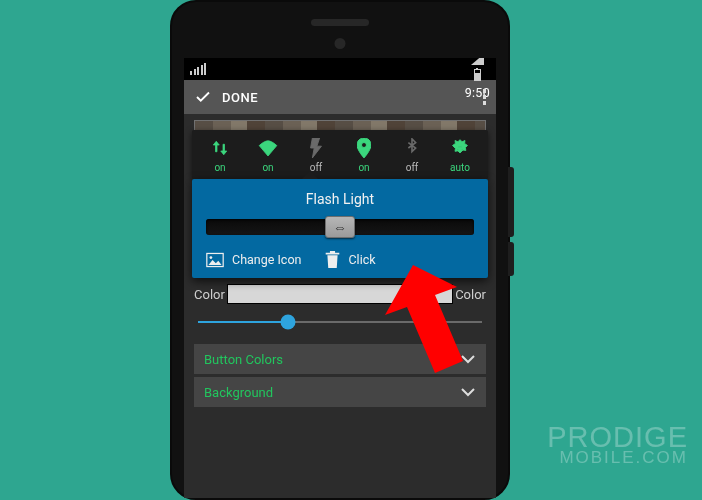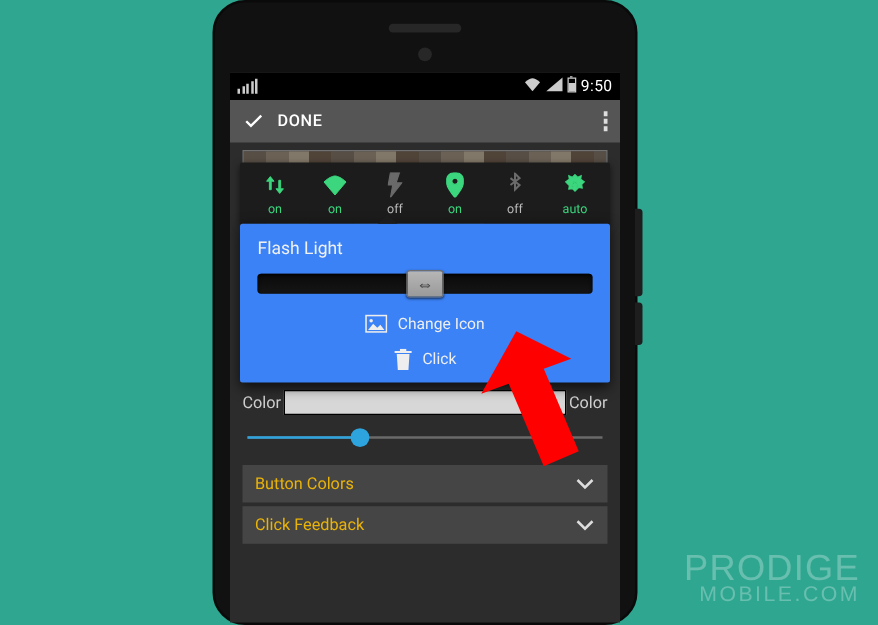--- a/index.html
+++ b/index.html
@@ -74,21 +74,21 @@
   .statusbar {
     height: 22px;
     background: #000;
     color: #fff;
     font-size: 12px;
     display: flex;
     align-items: center;
     padding: 0 6px;
   }
   .statusbar .left { flex: 0 0 auto; display:flex; align-items:center;}
-  .statusbar .right { margin-left: auto; display: flex; gap: 4px; }
+  .statusbar .right { margin-left: auto; display: flex; align-items: center; gap: 4px; flex-direction: column; }
   .battlines {
     display: flex;
     gap: 1.5px;
     align-items: flex-end;
   }
   .battlines span {
     width: 2px;
     background: #ccc;
   }
   .battlines span:nth-child(1){height:4px}
@@ -170,25 +170,26 @@
   }
   .toggle .ic { height: 20px; display:flex; align-items:center; justify-content:center;}
   .toggle.on { color: #3bd67d; }
   .toggle.on svg { fill: #3bd67d; stroke:#3bd67d;}
   .toggle.dim svg { fill:#6a6a6a; stroke:#6a6a6a;}
 
   
   .popup {
     position: relative;
     margin: 0 0 0 0;
-    background: #3b82f6;
+    background: #0369a1;
     color: #eee;
     border-radius: 2px;
     padding: 12px 14px 10px;
     box-shadow: 0 3px 10px rgba(0,0,0,.7);
+    text-align: center;
   }
   .popup::before {
     content: "";
     position: absolute;
     top: -8px;
     left: 110px;
     border: 8px solid transparent;
     border-bottom-color: #1c1c1c;
     border-top: 0;
   }
@@ -213,23 +214,22 @@
     border: 1px solid #6e6e6e;
     display: flex;
     align-items: center;
     justify-content: center;
     font-size: 14px;
     color: #333;
     box-shadow: 0 1px 2px rgba(0,0,0,.6);
   }
   .popup-actions {
     display: flex;
-    gap: 12px;
-    align-items: center;
-    flex-direction: column;
+    gap: 24px;
+    align-items: center;
   }
   .p-action {
     display: flex;
     align-items: center;
     gap: 8px;
     font-size: 12.5px;
     color: #eee;
   }
   .p-action svg { fill:#eee; }
 
@@ -262,21 +262,21 @@
   }
   .blueslider .fill {
     position:absolute; top:50%; left:0; width:90px; height:2px; background:#2ea4de; transform:translateY(-50%);
   }
   .blueslider .thumb {
     position:absolute; top:50%; left:90px; width:15px; height:15px; background:#2ea4de; border-radius:50%; transform:translate(-50%,-50%);
   }
   .setrow {
     height: 30px;
     background: #454545;
-    color: #eab308;
+    color: #22c55e;
     font-size: 13px;
     display: flex;
     align-items: center;
     padding: 0 10px;
     margin-bottom: 3px;
   }
   .setrow .chev {
     margin-left: auto;
   }
 
@@ -287,21 +287,21 @@
     top: 255px;
     width: 140px;
     height: 140px;
     pointer-events: none;
   }
 
   
   .watermark {
     position: absolute;
     right: 14px;
-    bottom: 16px;
+    bottom: 34px;
     color: rgba(255,255,255,.28);
     font-family: Impact, "Arial Black", sans-serif;
     font-size: 29px;
     letter-spacing: 1px;
     text-align: right;
     line-height: .92;
     margin-left: 48px;
   }
   .watermark .line2 { font-size: 17px; letter-spacing: 2px; }
 </style>
@@ -437,21 +437,21 @@
             <div class="thumb"></div>
         </div>
 
         <div class="setrow">
           <span>Button Colors</span>
           <svg class="chev" width="16" height="10" viewBox="0 0 16 10">
               <path fill="none" stroke="#ddd" stroke-width="2" d="M2 2l6 6 6-6"></path>
             </svg>
         </div>
         <div class="setrow">
-          <span>Click Feedback</span>
+          <span>Background</span>
           <svg class="chev" width="16" height="10" viewBox="0 0 16 10">
               <path fill="none" stroke="#ddd" stroke-width="2" d="M2 2l6 6 6-6"></path>
             </svg>
         </div>
       </div>
 
     </div>
   </div>
 </div>
 

